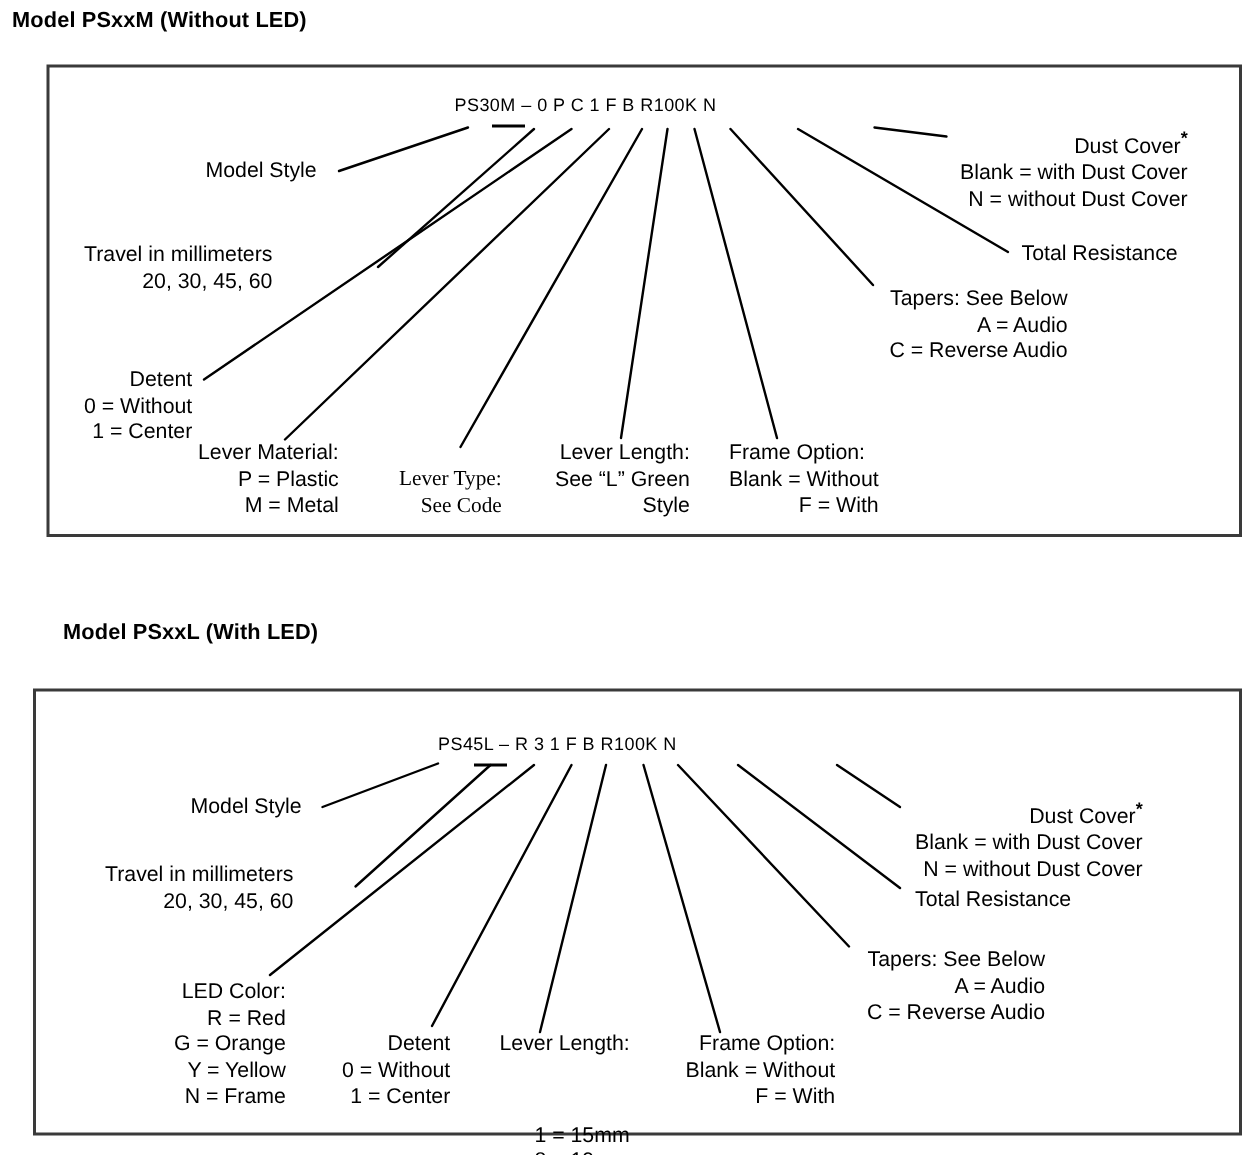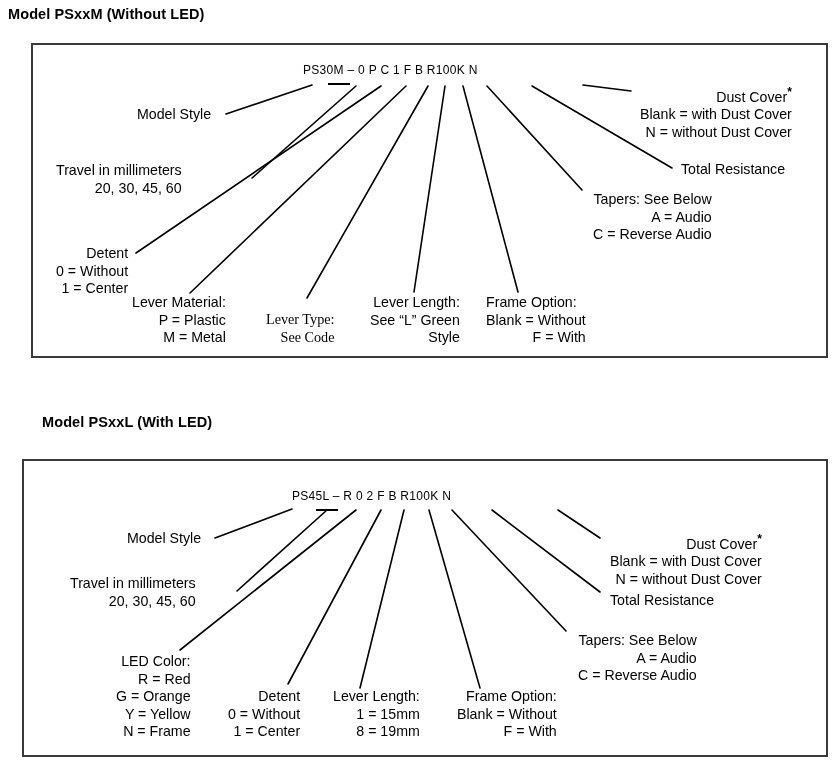--- a/index.html
+++ b/index.html
@@ -169,21 +169,21 @@
     <line x1="480" y1="688" x2="429" y2="510"></line>
 
     <line x1="566" y1="631" x2="452" y2="510"></line>
 
     <line x1="600" y1="592" x2="492" y2="510"></line>
 
     <line x1="600" y1="538" x2="558" y2="510"></line>
   </g>
 </svg>
 
-<div class="partnum" style="left:292px; top:489px;">PS45L – R 0 2 F B R100K N</div>
+<div class="partnum" style="left:292px; top:489px;">PS45L – R 3 1 F B R100K N</div>
 <div class="underline-mark" style="left:316px; top:509px; width:22px;"></div>
 
 <div class="lbl" style="left:127px; top:530px;">
   <span class="ln">Model Style</span>
 </div>
 
 <div class="lbl" style="left:70px; top:575px;">
   <span class="ln">Travel in millimeters</span>
   <span class="ln">20, 30, 45, 60</span>
 </div>
@@ -197,21 +197,21 @@
 </div>
 
 <div class="lbl" style="left:228px; top:688px;">
   <span class="ln">Detent</span>
   <span class="ln">0 = Without</span>
   <span class="ln">1 = Center</span>
 </div>
 
 <div class="lbl" style="left:333px; top:688px;">
   <span class="ln">Lever Length:</span>
-  <span class="ln" style="padding-left:6px;">1 = 15mm</span>
+  <span class="ln" style="padding-left:6px;margin-top:43px;">1 = 15mm</span>
   <span class="ln" style="padding-left:6px;">8 = 19mm</span>
 </div>
 
 <div class="lbl" style="left:457px; top:688px;">
   <span class="ln">Frame Option:</span>
   <span class="ln">Blank = Without</span>
   <span class="ln" style="text-align:right;">F = With</span>
 </div>
 
 <div class="lbl" style="left:570px; top:632px;">

